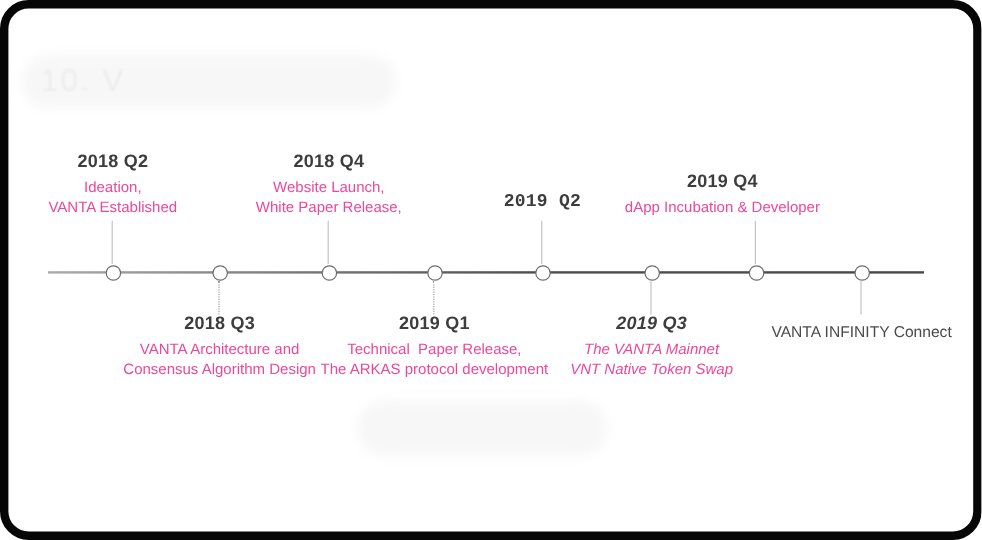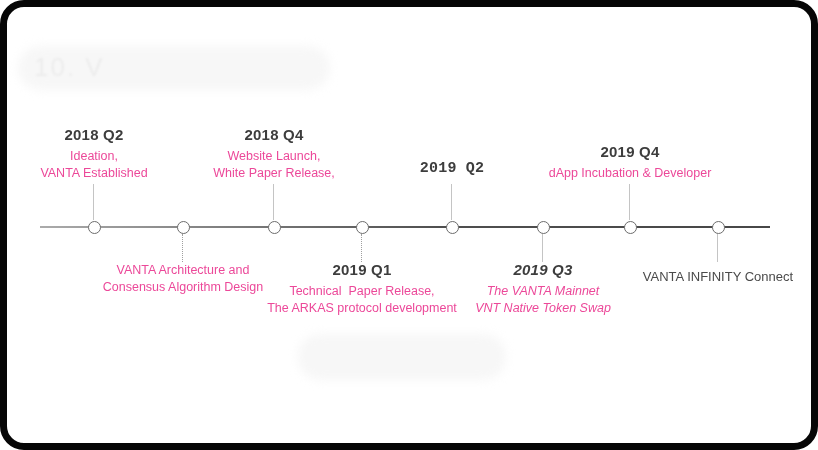--- a/index.html
+++ b/index.html
@@ -62,20 +62,21 @@
       <div class="milestone-label" style="left: -16px; bottom: 268px;">
         <div class="q">2018 Q2</div>
         <div class="d">Ideation,</div>
         <div class="d">VANTA Established</div>
       </div>
     </div>
     <div class="milestone-group">
       <div class="milestone-dot" style="left: 176.5px; top: 220.5px;"></div>
       <div class="milestone-connector dotted" style="left: 182px; top: 234px; height: 28px;"></div>
       <div class="milestone-label" style="left: 73px; top: 262px;">
+        <div class="q">2018 Q3</div>
         <div class="d">VANTA Architecture and</div>
         <div class="d">Consensus Algorithm Design</div>
       </div>
     </div>
     <div class="milestone-group">
       <div class="milestone-dot" style="left: 267.5px; top: 220.5px;"></div>
       <div class="milestone-connector" style="left: 273px; top: 184px; height: 36px;"></div>
       <div class="milestone-label" style="left: 164px; bottom: 268px;">
         <div class="q">2018 Q4</div>
         <div class="d">Website Launch,</div>
@@ -103,21 +104,21 @@
       <div class="milestone-connector" style="left: 542px; top: 234px; height: 28px;"></div>
       <div class="milestone-label" style="left: 433px; top: 262px; font-style: italic;">
         <div class="q">2019 Q3</div>
         <div class="d">The VANTA Mainnet</div>
         <div class="d">VNT Native Token Swap</div>
       </div>
     </div>
     <div class="milestone-group">
       <div class="milestone-dot" style="left: 623.5px; top: 220.5px;"></div>
       <div class="milestone-connector" style="left: 629px; top: 184px; height: 36px;"></div>
-      <div class="milestone-label" style="left: 520px; bottom: 268px;">
+      <div class="milestone-label" style="left: 492px; bottom: 268px;">
         <div class="q">2019 Q4</div>
         <div class="d">dApp Incubation &amp; Developer</div>
       </div>
     </div>
     <div class="milestone-group">
       <div class="milestone-dot" style="left: 711.5px; top: 220.5px;"></div>
       <div class="milestone-connector" style="left: 717px; top: 234px; height: 28px;"></div>
       <div class="milestone-label no-q" style="left: 608px; top: 262px;">
         <div class="d lg">VANTA INFINITY Connect</div>
       </div>

